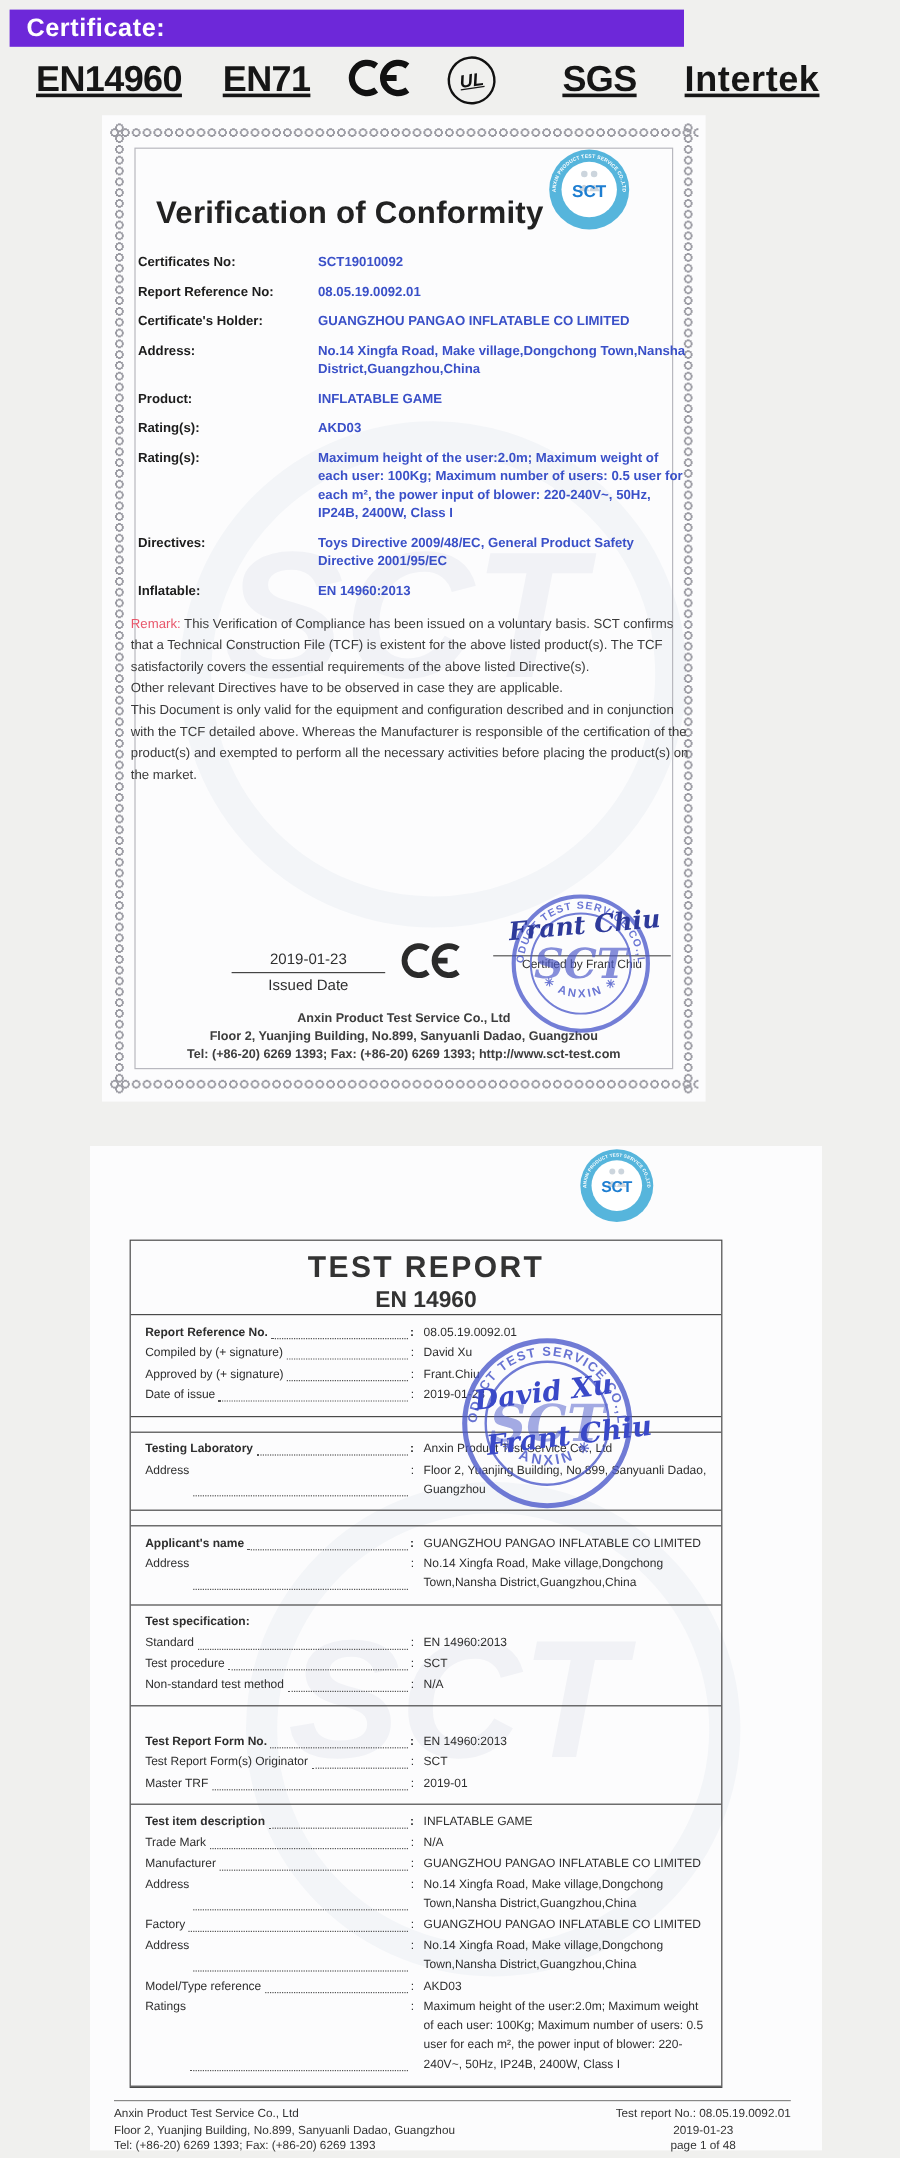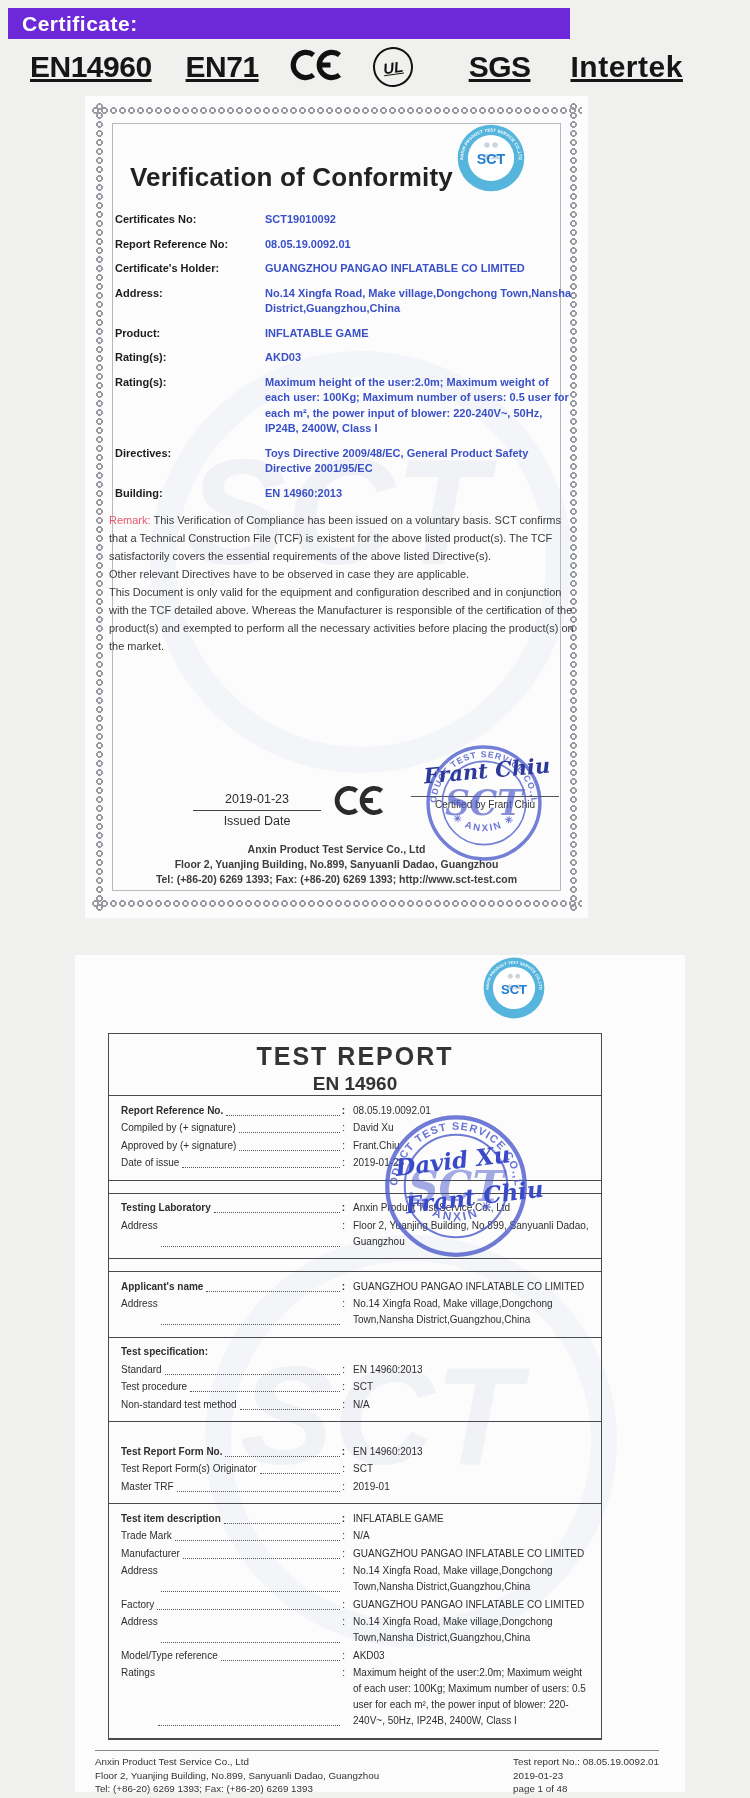--- a/index.html
+++ b/index.html
@@ -65,21 +65,21 @@
   .rv{flex:1;}
   .rrow.b .lcell{font-weight:700;}
   .rhead{font-weight:700;}
   .stamp2{position:absolute;left:306px;top:156px;width:150px;height:150px;z-index:2;opacity:.9;}
   .sig2a,.sig2b{position:absolute;font-family:"DejaVu Serif",serif;font-style:italic;font-weight:700;
     font-size:23px;color:#3a49c8;transform:rotate(-7deg);z-index:3;}
   .sig2a{left:320px;top:192px;}
   .sig2b{left:330px;top:228px;}
   .f2{position:absolute;left:20px;right:26px;top:795px;border-top:1.2px solid #888;padding-top:4px;
     display:flex;justify-content:space-between;font-size:9.8px;color:#333;line-height:13.5px;}
-  .f2r{text-align:left;}
+  .f2r{text-align:center;}
 </style>
 </head>
 <body>
 
 <div class="banner">
   <span>Certificate:</span>
 </div>
 
 <div class="logorow">
   <span class="lg" style="margin-left:18px">EN14960</span>
@@ -148,21 +148,21 @@
       </div>
       <div class="cfield">
         <div class="cl">Rating(s):</div>
         <div class="cv">Maximum height of the user:2.0m; Maximum weight of each user: 100Kg; Maximum number of users: 0.5 user for each m², the power input of blower: 220-240V~, 50Hz, IP24B, 2400W, Class I</div>
       </div>
       <div class="cfield">
         <div class="cl">Directives:</div>
         <div class="cv">Toys Directive 2009/48/EC, General Product Safety Directive 2001/95/EC</div>
       </div>
       <div class="cfield">
-        <div class="cl">Building:</div>
+        <div class="cl">Inflatable:</div>
         <div class="cv">EN 14960:2013</div>
       </div>
     </div>
 
   <div class="remark" id="remark-body">
       <div><span class="red">Remark: </span>This Verification of Compliance has been issued on a voluntary basis. SCT confirms that a Technical Construction File (TCF) is existent for the above listed product(s). The TCF satisfactorily covers the essential requirements of the above listed Directive(s).</div>
       <div>Other relevant Directives have to be observed in case they are applicable.</div>
       <div>This Document is only valid for the equipment and configuration described and in conjunction with the TCF detailed above. Whereas the Manufacturer is responsible of the certification of the product(s) and exempted to perform all the necessary activities before placing the product(s) on the market.</div>
     </div>
 

